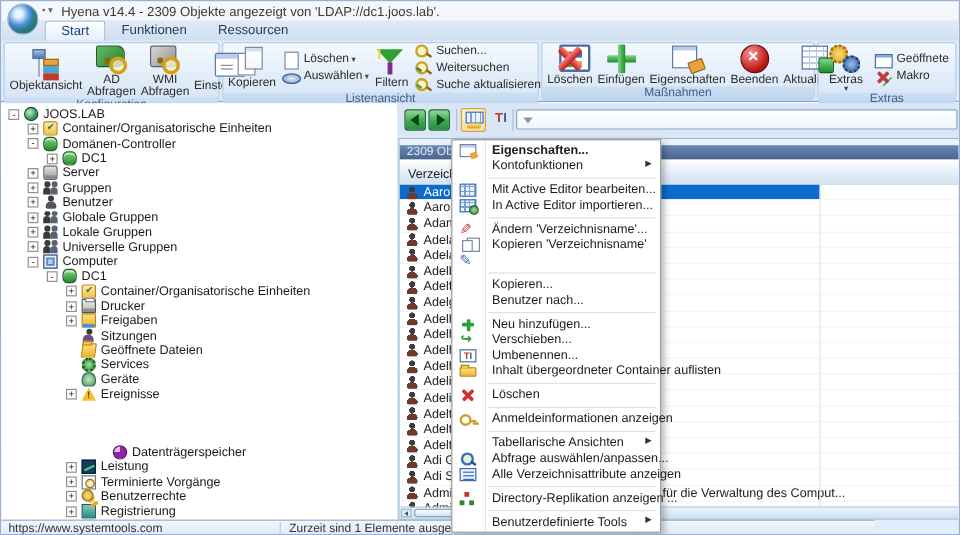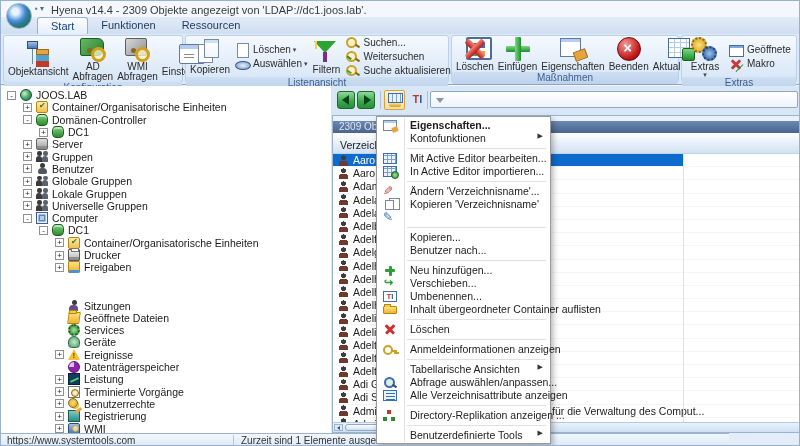--- a/index.html
+++ b/index.html
@@ -439,21 +439,21 @@
       <div class="titem" style="padding-left: 54px;">
         <span class="texp">+</span>
         <span class="ticon" data-icon="printer"></span>
         <span>Drucker</span>
       </div>
       <div class="titem" style="padding-left: 54px;">
         <span class="texp">+</span>
         <span class="ticon" data-icon="share"></span>
         <span>Freigaben</span>
       </div>
-      <div class="titem" style="padding-left: 54px; margin-top: 26px;">
+      <div class="titem" style="padding-left: 54px;">
         <span class="texp"></span>
         <span class="ticon" data-icon="session"></span>
         <span>Sitzungen</span>
       </div>
       <div class="titem" style="padding-left: 54px;">
         <span class="texp"></span>
         <span class="ticon" data-icon="files"></span>
         <span>Geöffnete Dateien</span>
       </div>
       <div class="titem" style="padding-left: 54px;">
@@ -464,21 +464,21 @@
       <div class="titem" style="padding-left: 54px;">
         <span class="texp"></span>
         <span class="ticon" data-icon="devices"></span>
         <span>Geräte</span>
       </div>
       <div class="titem" style="padding-left: 54px;">
         <span class="texp">+</span>
         <span class="ticon" data-icon="events"></span>
         <span>Ereignisse</span>
       </div>
-      <div class="titem" style="padding-left: 54px;">
+      <div class="titem" style="padding-left: 80px; margin-top: 36px;">
         <span class="texp"></span>
         <span class="ticon" data-icon="disk"></span>
         <span>Datenträgerspeicher</span>
       </div>
       <div class="titem" style="padding-left: 54px;">
         <span class="texp">+</span>
         <span class="ticon" data-icon="perf"></span>
         <span>Leistung</span>
       </div>
       <div class="titem" style="padding-left: 54px;">

